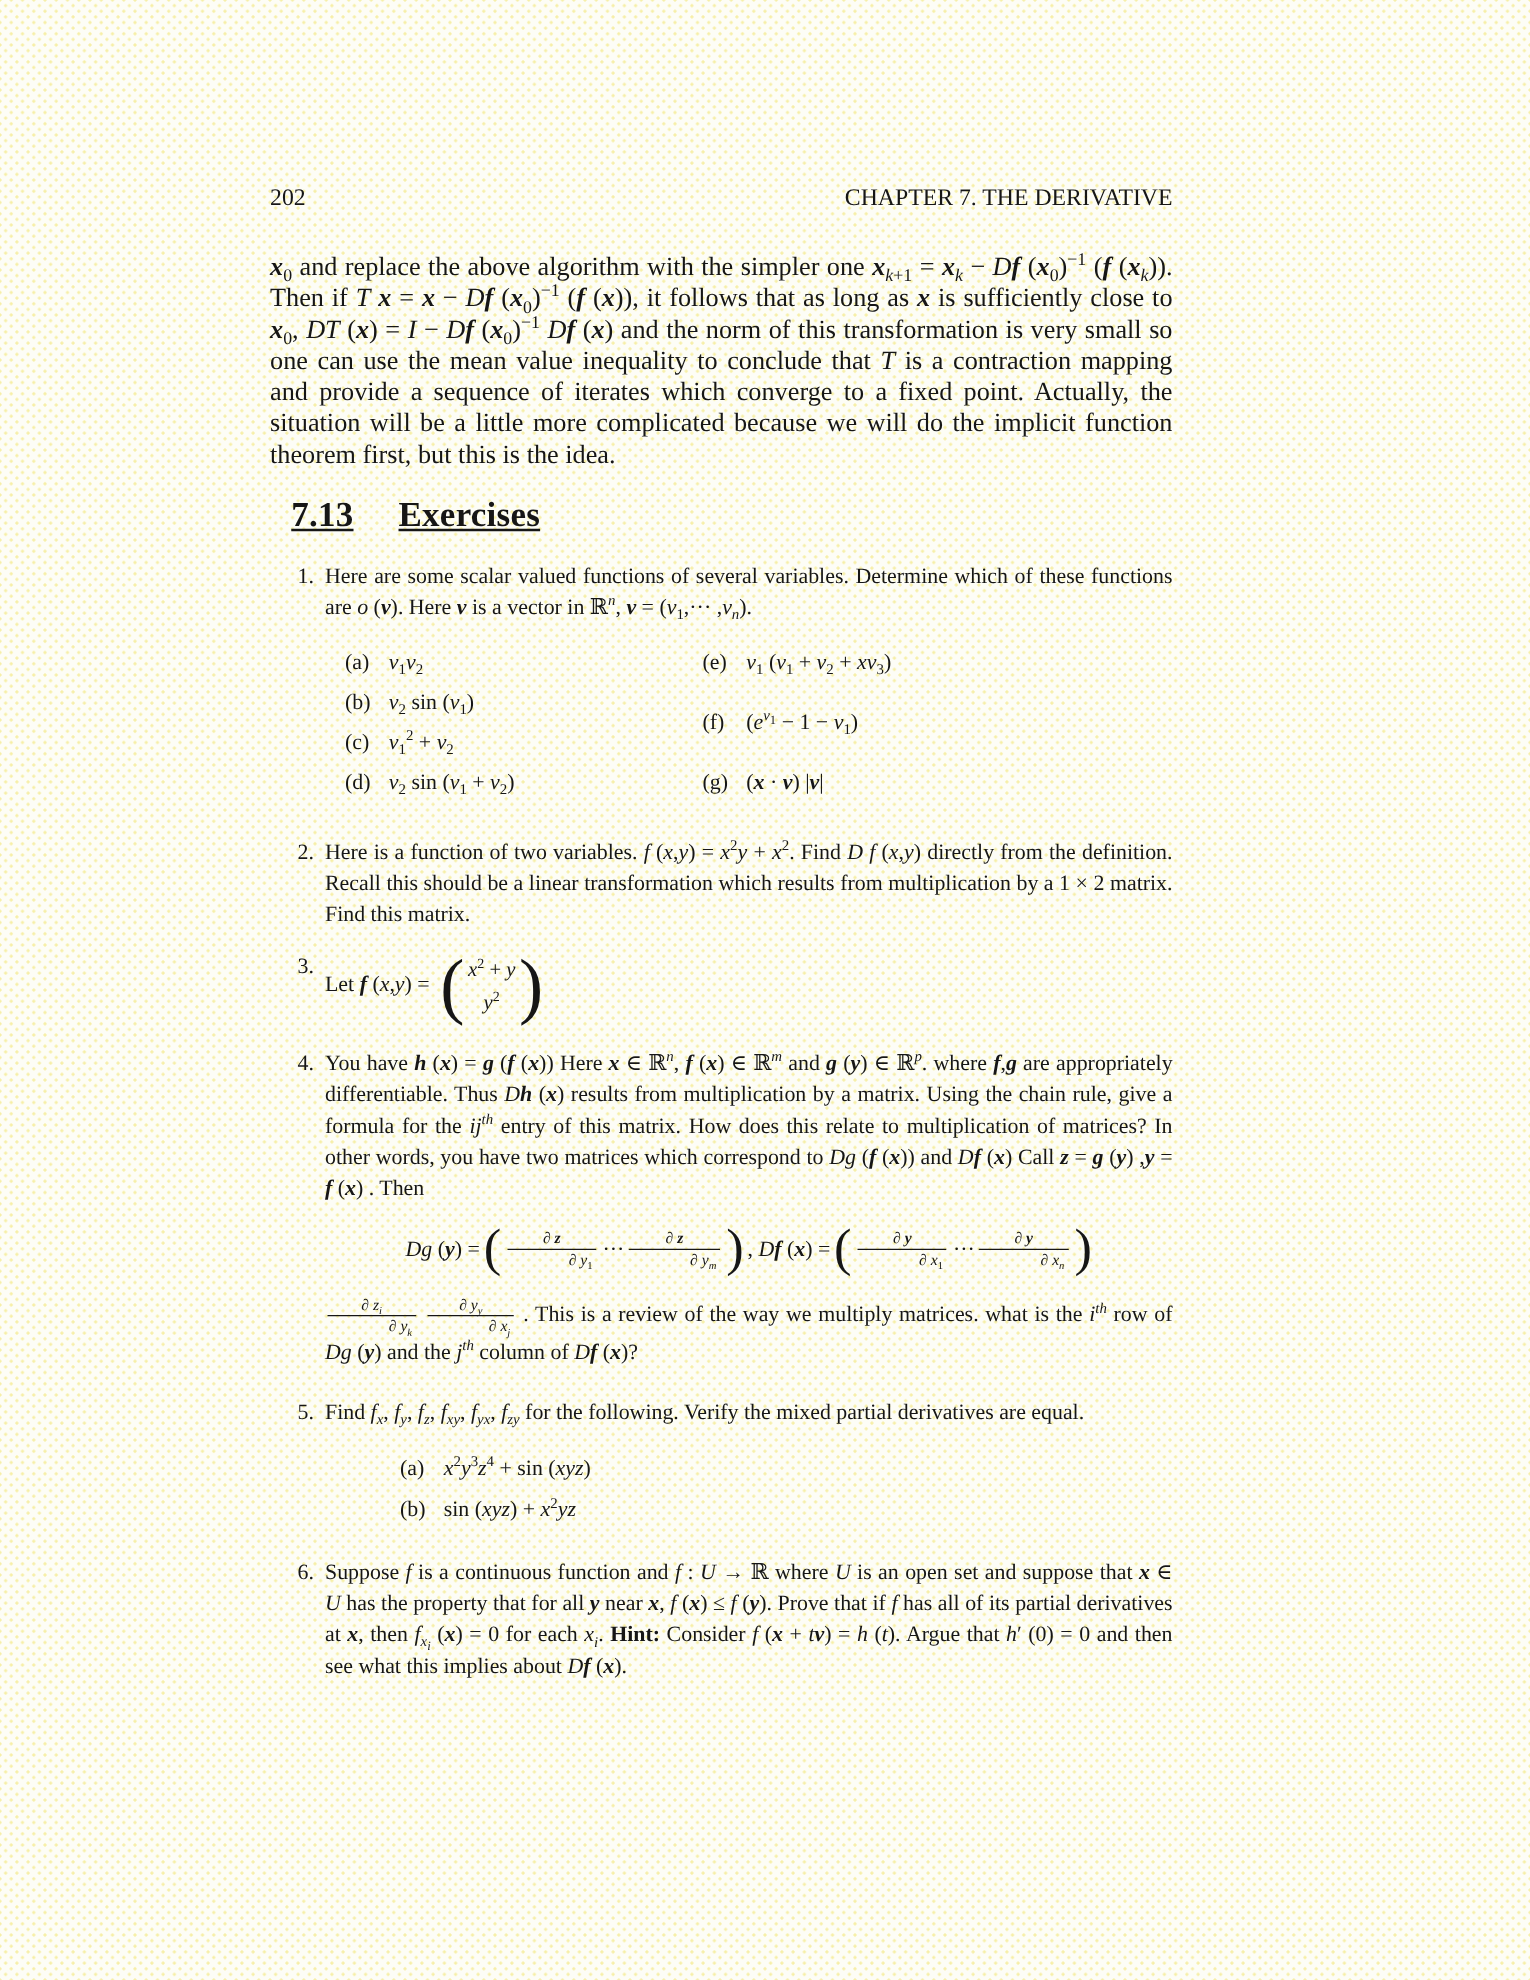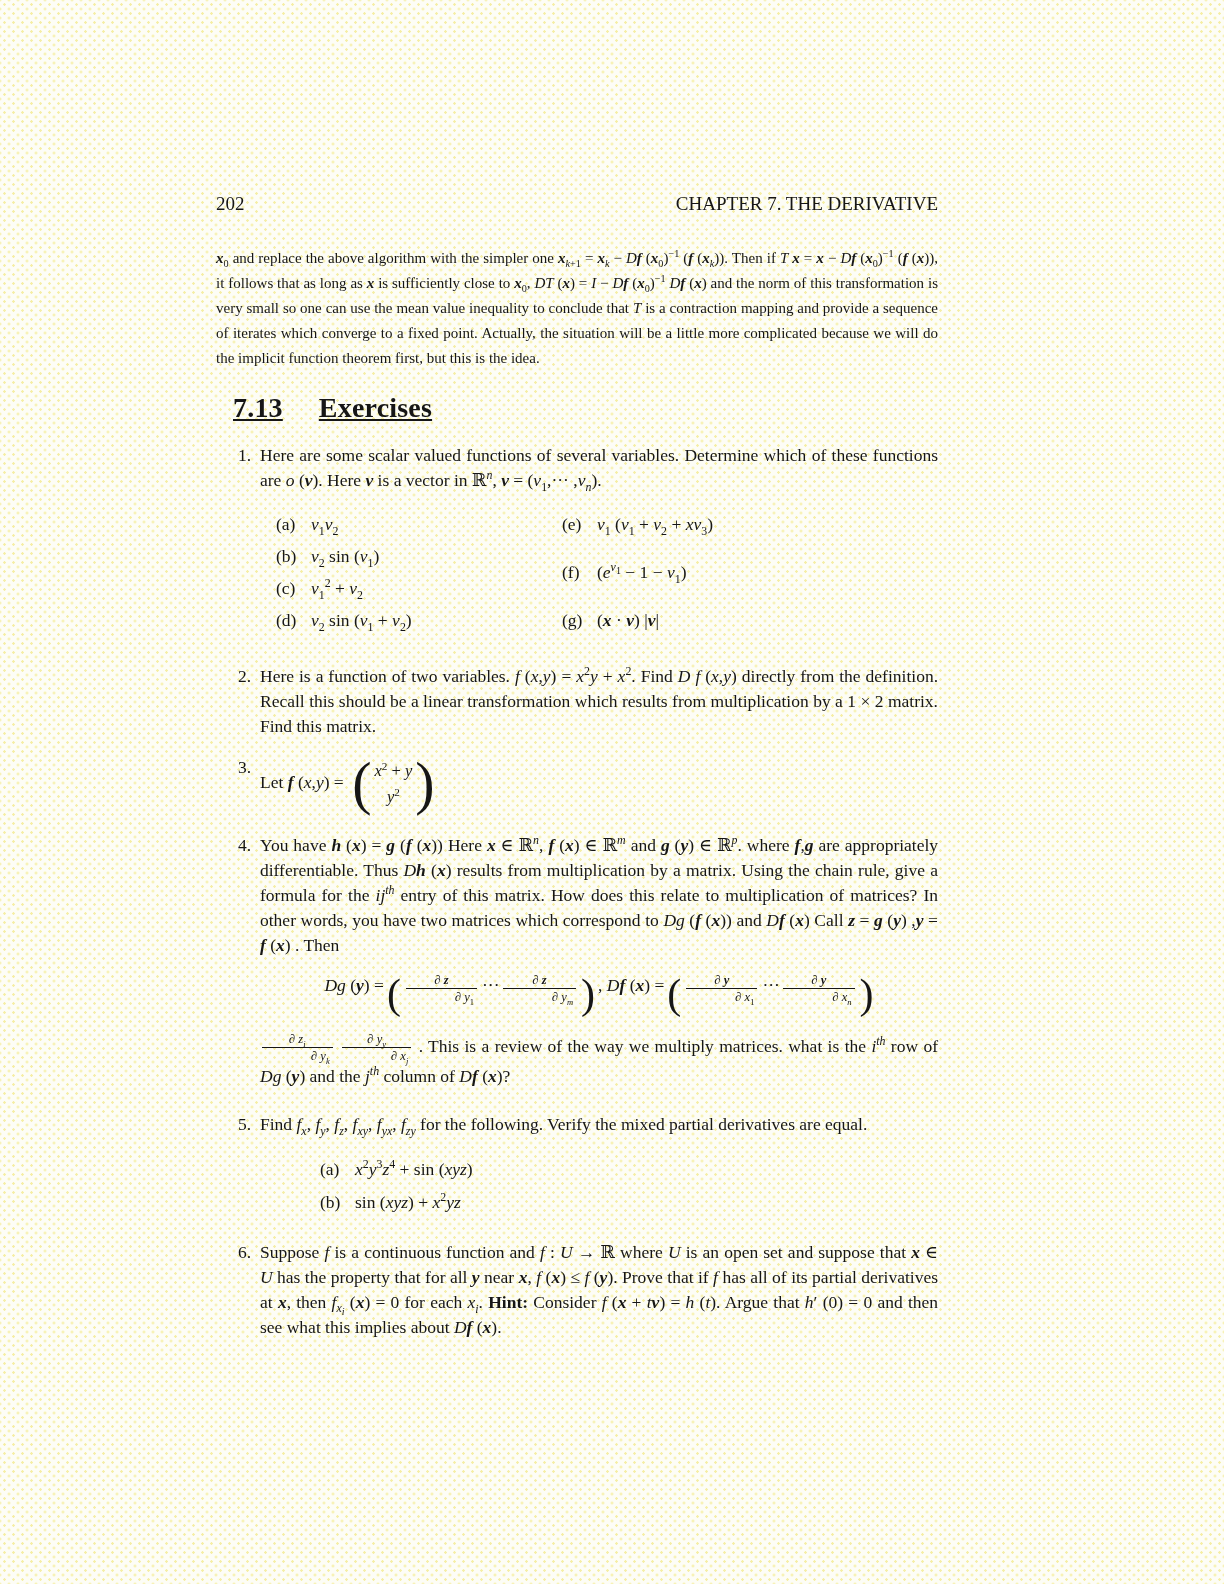--- a/index.html
+++ b/index.html
@@ -8,37 +8,37 @@
     background-color:#fdfdf6;
     background-image:
       radial-gradient(circle, rgba(244,234,140,.75) 1px, rgba(0,0,0,0) 1.5px),
       radial-gradient(circle, rgba(244,234,140,.75) 1px, rgba(0,0,0,0) 1.5px);
     background-size:9px 9px;
     background-position:0 0,4.5px 4.5px;
     color:#161616;
     font-family:"Liberation Serif","DejaVu Serif",serif;
   }
   .content{position:absolute;left:216px;top:148px;width:722px;}
-  .hdr{display:flex;justify-content:space-between;align-items:baseline;font-size:19px;margin-top:45px;}
-  .intro{margin-top:31px;font-size:15px;line-height:25px;text-align:justify;}
+  .hdr{display:flex;justify-content:space-between;align-items:baseline;font-size:19px;}
+  .intro{margin-top:31px;font-size:21px;line-height:25px;text-align:justify;}
   sup{font-size:68%;line-height:0;}
   sub{font-size:68%;line-height:0;}
   sub sub, sub sup, sup sub, sup sup{font-size:85%;}
   .sec-head{margin-top:21px;margin-left:17px;font-size:28px;font-weight:bold;letter-spacing:.2px;text-decoration:underline;}
   .sec-head .t2{margin-left:36px;}
   .ex{position:relative;margin-top:19px;padding-left:44px;font-size:17.5px;line-height:25px;text-align:justify;}
   .ex .num{position:absolute;left:22px;top:0;}
   .sublist{display:flex;margin-top:18px;margin-bottom:25px;font-size:17.5px;}
   .subcol-l{width:346px;padding-left:60px;box-sizing:border-box;}
   .subcol-r{display:flex;flex-direction:column;justify-content:space-between;}
   .subitem{display:flex;margin-bottom:5px;line-height:27px;}
   .subitem .lbl{width:35px;}
   .sublist5{margin-top:16px;padding-left:60px;font-size:17.5px;}
   .sublist5 .subitem{line-height:33px;margin-bottom:0;}
-  .eq{display:flex;justify-content:center;gap:3px;margin:15px 0 17px;font-size:17.5px;}
+  .eq{display:flex;justify-content:center;align-items:center;gap:3px;margin:15px 0 17px;font-size:17.5px;}
   .paren{font-family:"Liberation Serif",serif;font-weight:400;line-height:1;}
   .eq .paren{font-size:42px;transform:scaleY(1.0);}
   .frac{display:inline-block;text-align:center;font-size:12.5px;line-height:1.15;vertical-align:middle;margin:0 2px;}
   .frac .fn{display:block;border-bottom:1px solid #161616;padding:0 3px 1px;}
   .frac .fd{display:block;padding:1px 3px 0;margin-left:46px;}
   .eq .gap{width:16px;text-align:center;}
   .mat{display:inline-flex;align-items:center;vertical-align:middle;margin:0 4px;}
   .mat .paren{font-size:58px;transform:scaleY(1.02);}
   .mat .col{display:inline-block;text-align:center;line-height:26px;margin:0 3px;font-size:16.5px;}
   .mat .col .r{display:block;}

